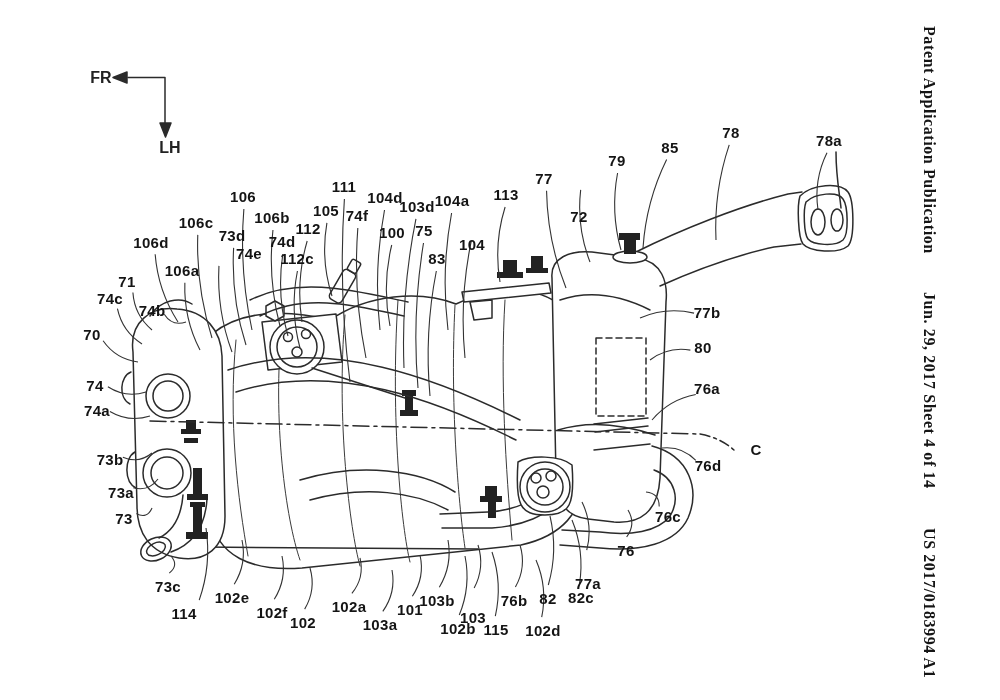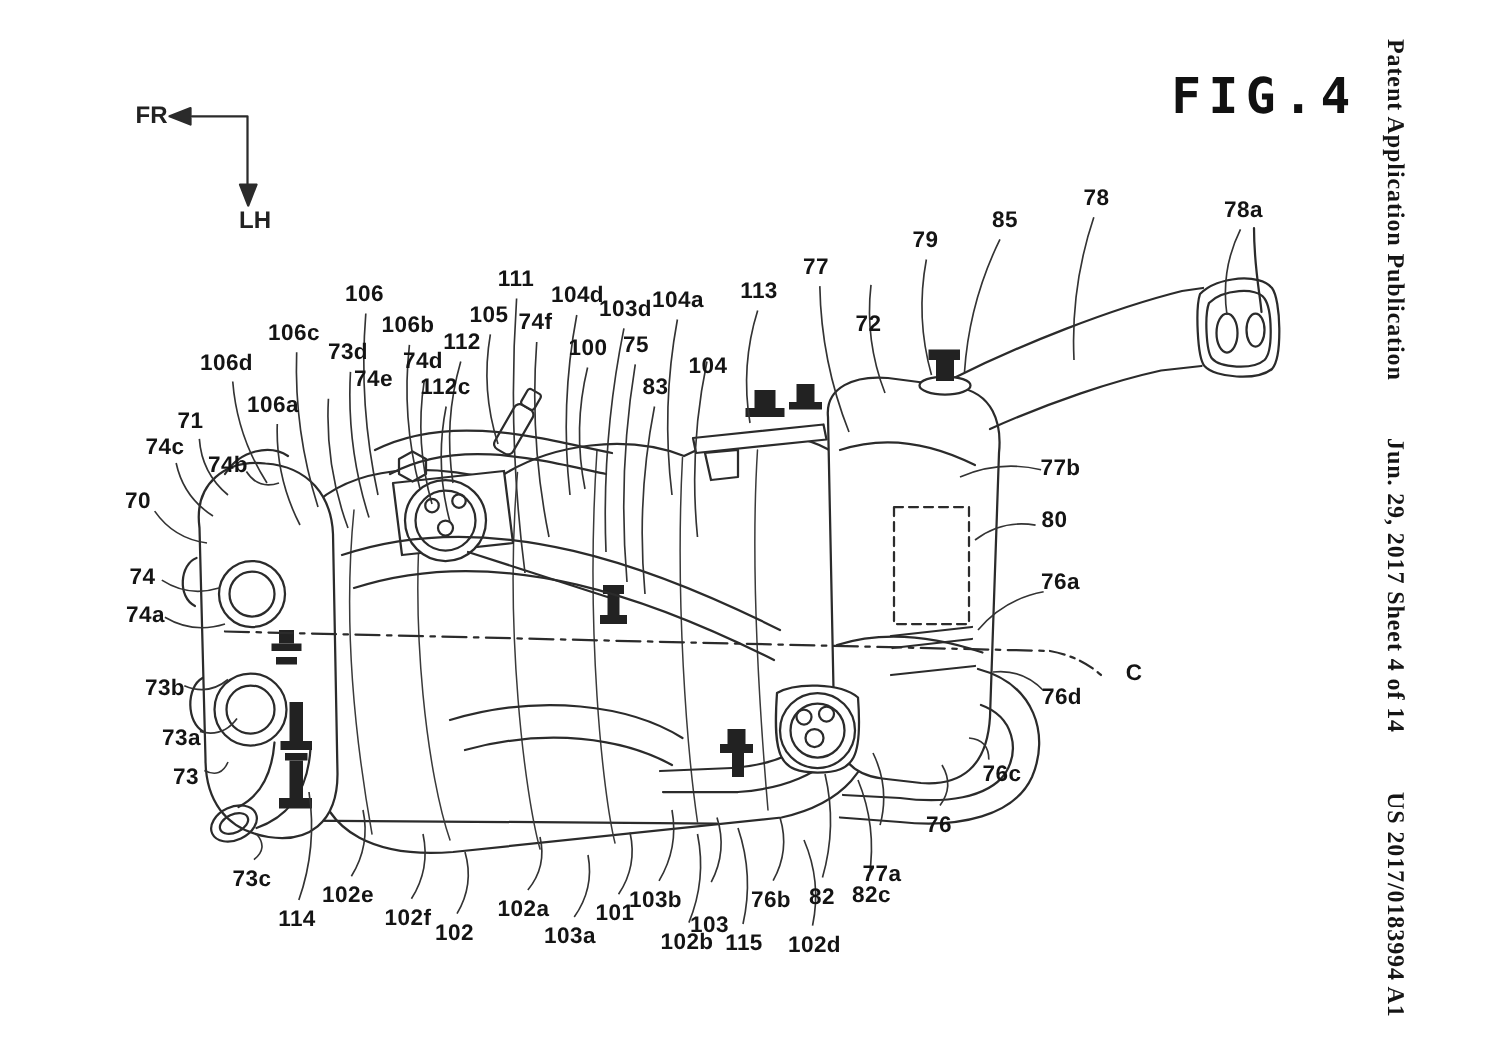--- a/index.html
+++ b/index.html
@@ -43,21 +43,20 @@
 
   <div class="side-header">
     <div class="side-gap1"></div>
     <span class="side-text">Patent Application Publication</span>
     <div class="side-gap2"></div>
     <span class="side-text">Jun. 29, 2017  Sheet 4 of 14</span>
     <div class="side-gap3"></div>
     <span class="side-text">US 2017/0183994 A1</span>
   </div>
 
-  <div class="fig-title">FIG.4</div>
 
   <span class="axis-label" style="left:101px;top:78px;">FR</span>
   <span class="axis-label" style="left:170px;top:148px;">LH</span>
 
   <svg class="drawing-svg" viewBox="0 0 1000 700">
     <g stroke="#2b2b2b" stroke-width="1.5" fill="none" stroke-linecap="round" stroke-linejoin="round">
 
       <g>
         <path d="M165,77.5 L128,77.5 M165,77.5 L165,125"></path>
         <polygon points="127,72 113,77.5 127,83" fill="#2b2b2b"></polygon>
@@ -249,21 +248,21 @@
       <span class="ref-label" style="left: 92px; top: 334px;">70</span>
       <span class="ref-label" style="left: 127px; top: 281px;">71</span>
       <span class="ref-label" style="left: 110px; top: 298px;">74c</span>
       <span class="ref-label" style="left: 152px; top: 310px;">74b</span>
       <span class="ref-label" style="left: 95px; top: 385px;">74</span>
       <span class="ref-label" style="left: 97px; top: 410px;">74a</span>
       <span class="ref-label" style="left: 110px; top: 459px;">73b</span>
       <span class="ref-label" style="left: 121px; top: 492px;">73a</span>
       <span class="ref-label" style="left: 124px; top: 518px;">73</span>
       <span class="ref-label" style="left: 168px; top: 586px;">73c</span>
-      <span class="ref-label" style="left: 198px; top: 613px; text-align: center;">114</span>
+      <span class="ref-label" style="left: 184px; top: 613px; text-align: center;">114</span>
       <span class="ref-label" style="left: 151px; top: 242px;">106d</span>
       <span class="ref-label" style="left: 196px; top: 222px;">106c</span>
       <span class="ref-label" style="left: 182px; top: 270px;">106a</span>
       <span class="ref-label" style="left: 217px; top: 253px; margin-left: 32px;">74e</span>
       <span class="ref-label" style="left: 232px; top: 235px;">73d</span>
       <span class="ref-label" style="left: 243px; top: 196px;">106</span>
       <span class="ref-label" style="left: 272px; top: 217px;">106b</span>
       <span class="ref-label" style="left: 282px; top: 241px;">74d</span>
       <span class="ref-label" style="left: 308px; top: 228px;">112</span>
       <span class="ref-label" style="left: 297px; top: 258px;">112c</span>

